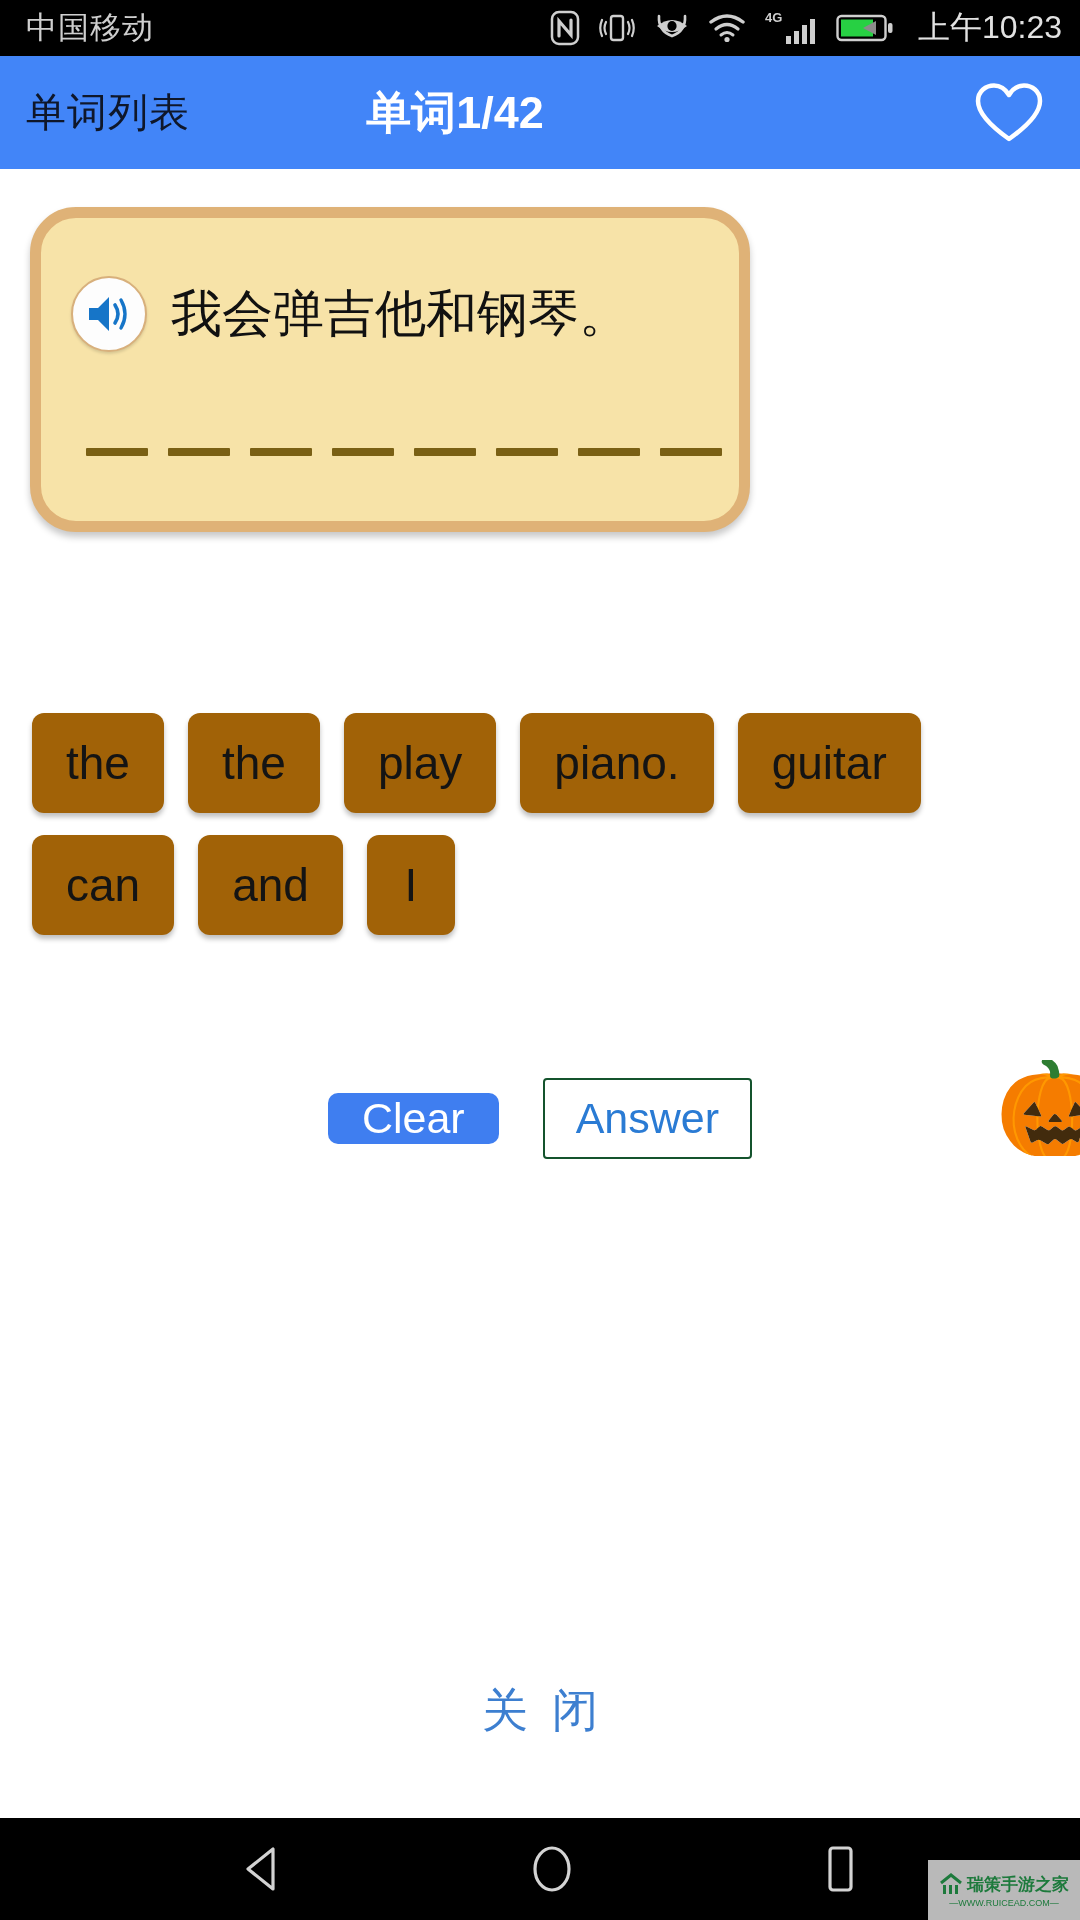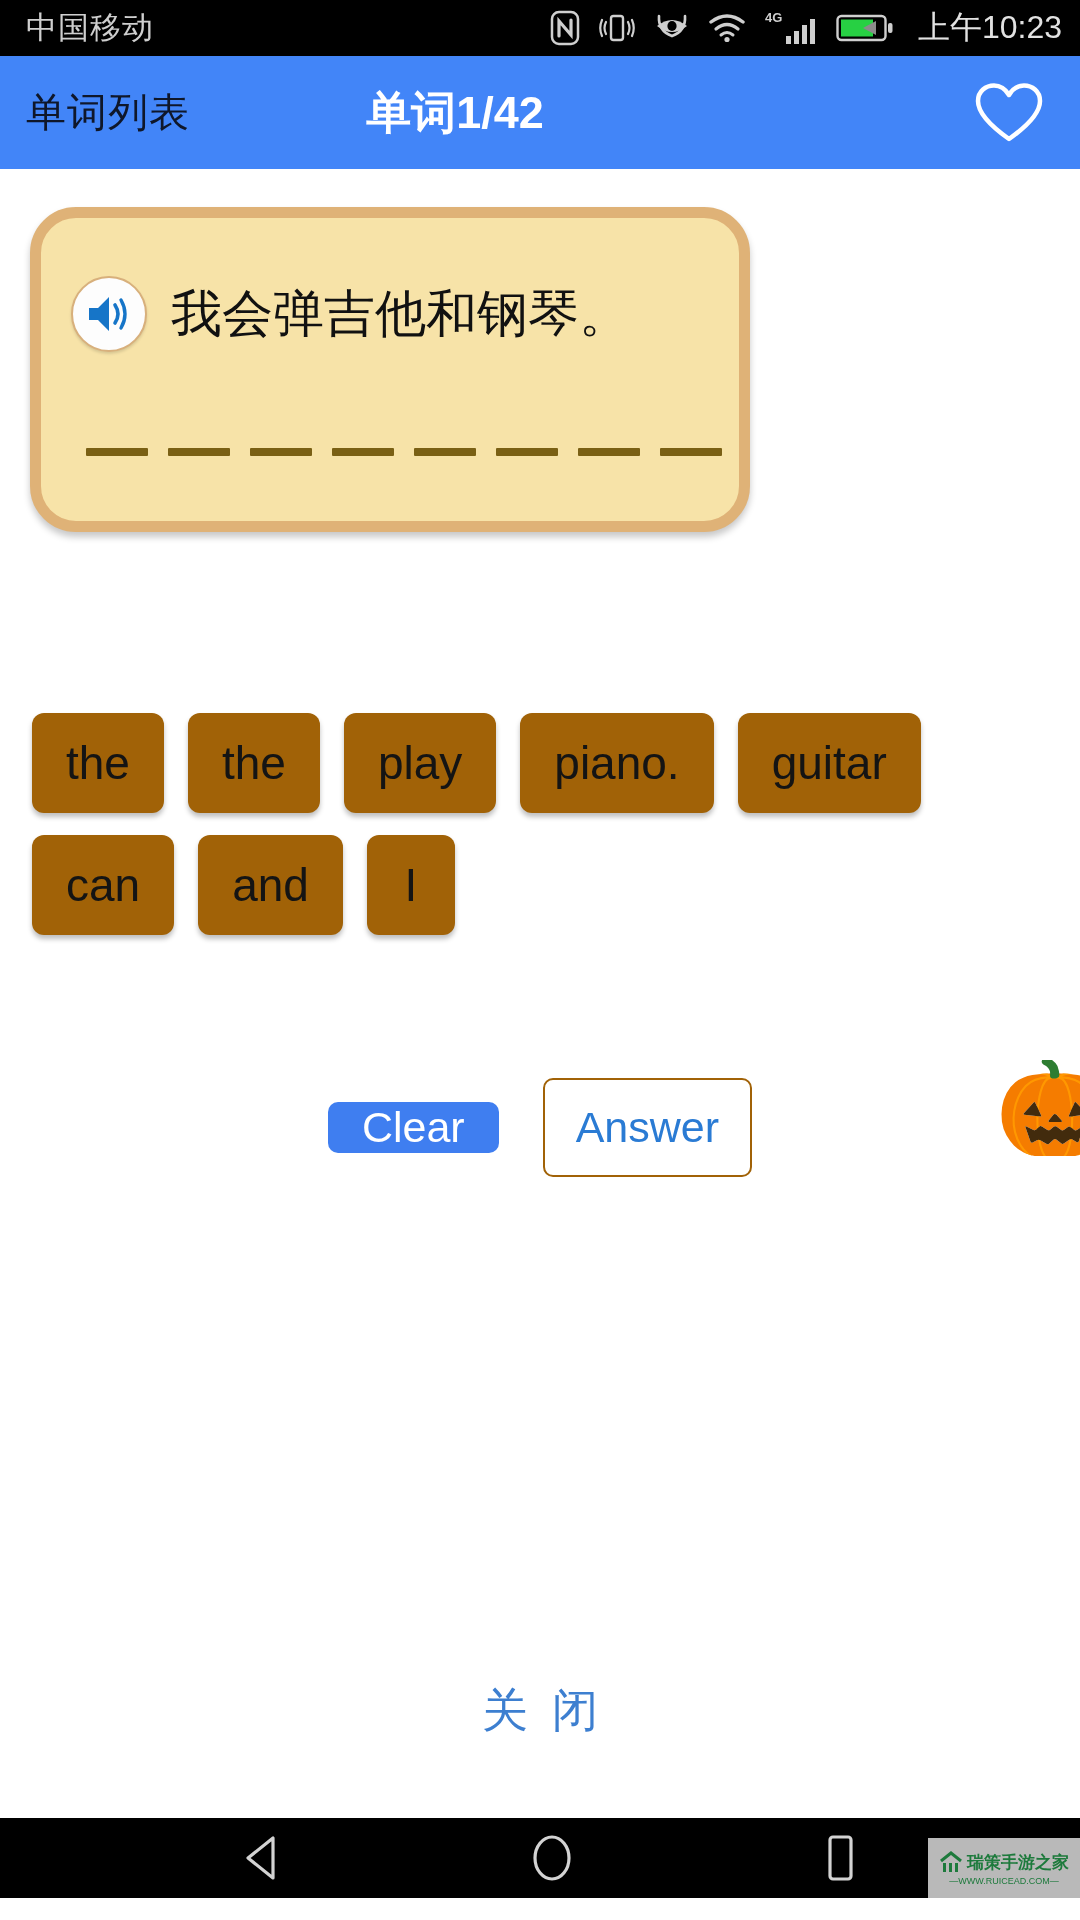--- a/index.html
+++ b/index.html
@@ -94,41 +94,41 @@
     position:absolute; left:0; top:1078px; width:1080px;
     display:flex; justify-content:center; align-items:center; gap:44px;
   }
   .btn-clear {
     background:#3f7ef0; color:#fff;
     font-size:43px; border:none; border-radius:10px;
     padding:0 34px; line-height:1.18;
   }
   .btn-answer {
     background:#fff; color:#2a7bd4;
-    font-size:43px; border:2px solid #a16207; border-radius:10px;
-    padding:22px 31px; line-height:1.18;
+    font-size:43px; border:2px solid #14532d; border-radius:4px;
+    padding:13px 31px; line-height:1.18;
   }
   .pumpkin {
     position:absolute; left:995px; top:1060px;
     font-size:96px; line-height:1;
     width:120px; overflow:hidden;
   }
 
   
   .close-row {
     position:absolute; left:0; top:1680px; width:1080px;
     text-align:center;
   }
   .close-link {
     font-size:46px; color:#3d7fd0; letter-spacing:24px; padding-left:24px;
   }
 
   
   .navbar {
-    position:absolute; left:0; top:1818px; width:1080px; height:80px;
+    position:absolute; left:0; top:1818px; width:1080px; height:102px;
     background:#000;
     display:flex; align-items:center; justify-content:center; gap:198px;padding-left:24px;
   }
   .navbtn { display:flex; align-items:center; justify-content:center; width:90px; height:90px; }
   .watermark {
     position:absolute; right:0; bottom:0;
     width:152px; height:60px; background:#b9b9b9;
     display:flex; flex-direction:column; align-items:center; justify-content:center;
   }
   .wm-row { display:flex; align-items:center; gap:4px; }

